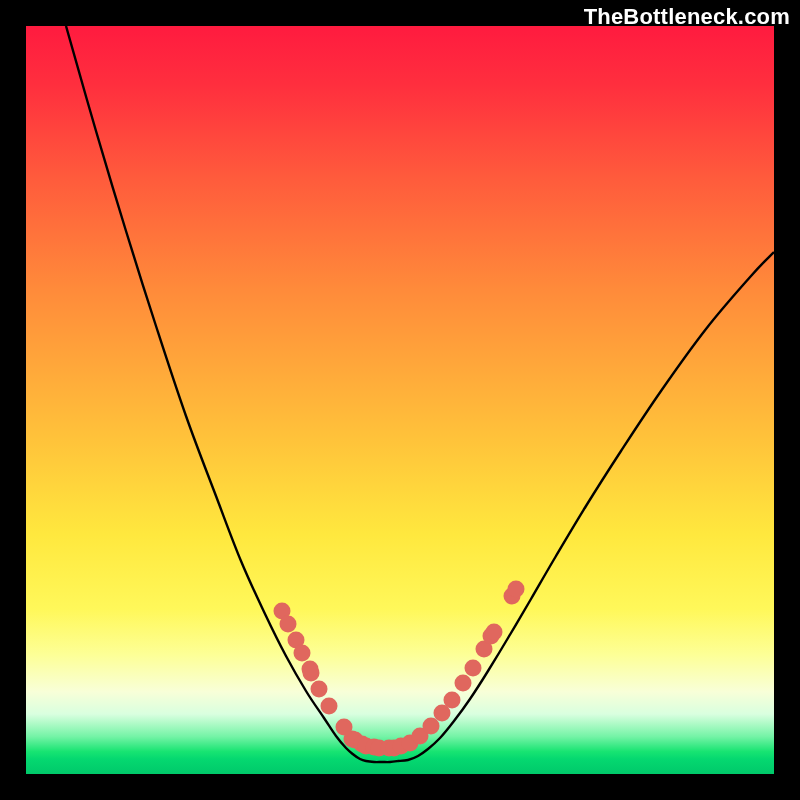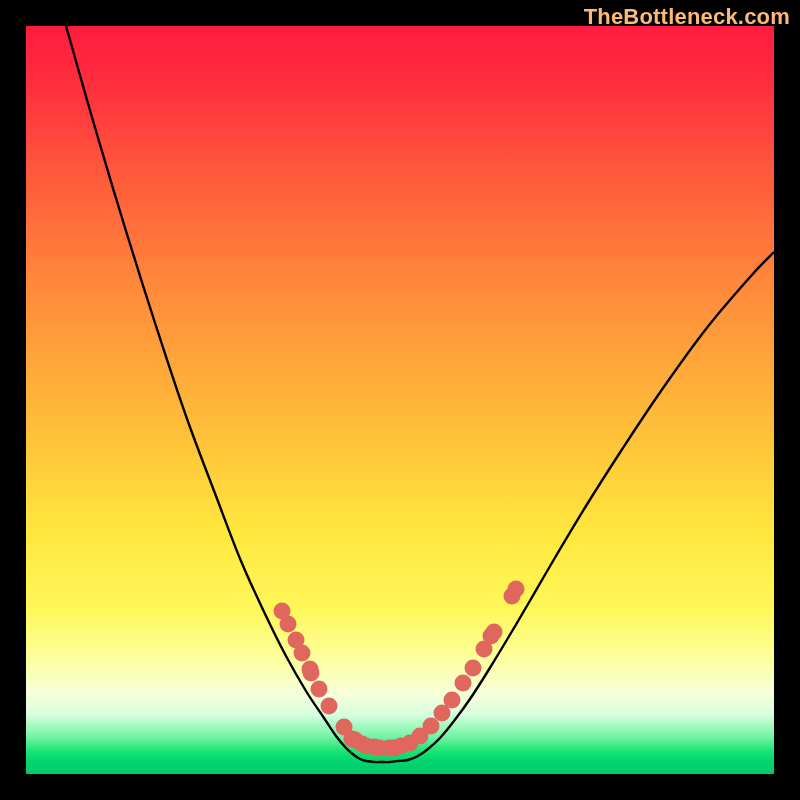--- a/index.html
+++ b/index.html
@@ -33,21 +33,21 @@
       #00c96a 100%
     );
   }
   .watermark {
     position: absolute;
     top: 4px;
     right: 10px;
     font-family: Arial, Helvetica, sans-serif;
     font-size: 22px;
     font-weight: 600;
-    color: #fdba74;
+    color: #ffffff;
     letter-spacing: 0.2px;
     user-select: none;
   }
   svg.plot {
     position: absolute;
     left: 0;
     top: 0;
   }
 </style>
 </head>

